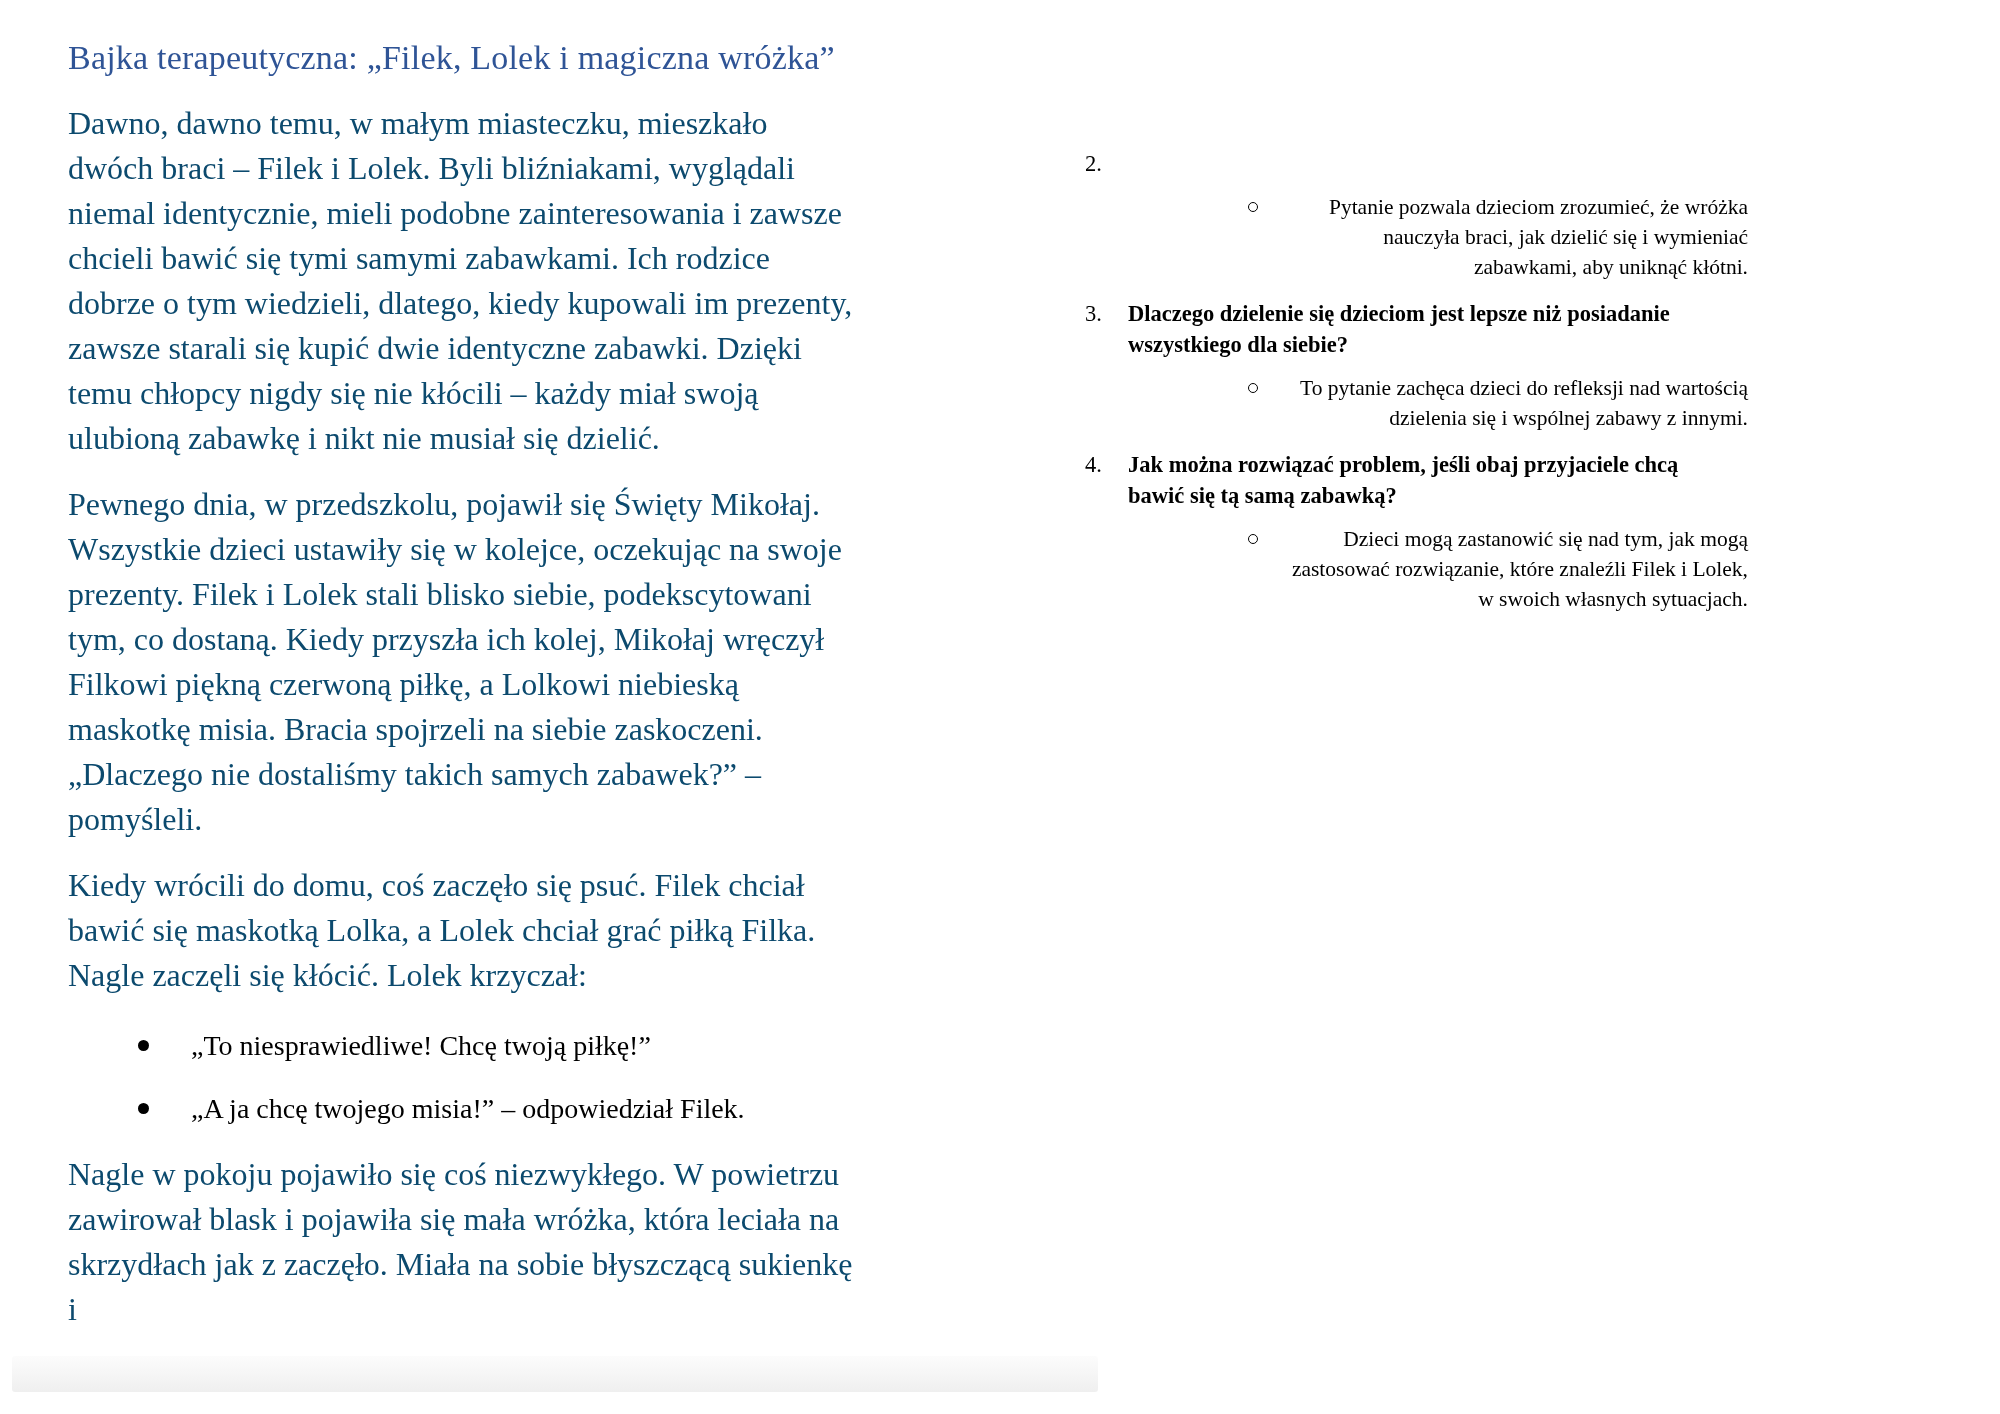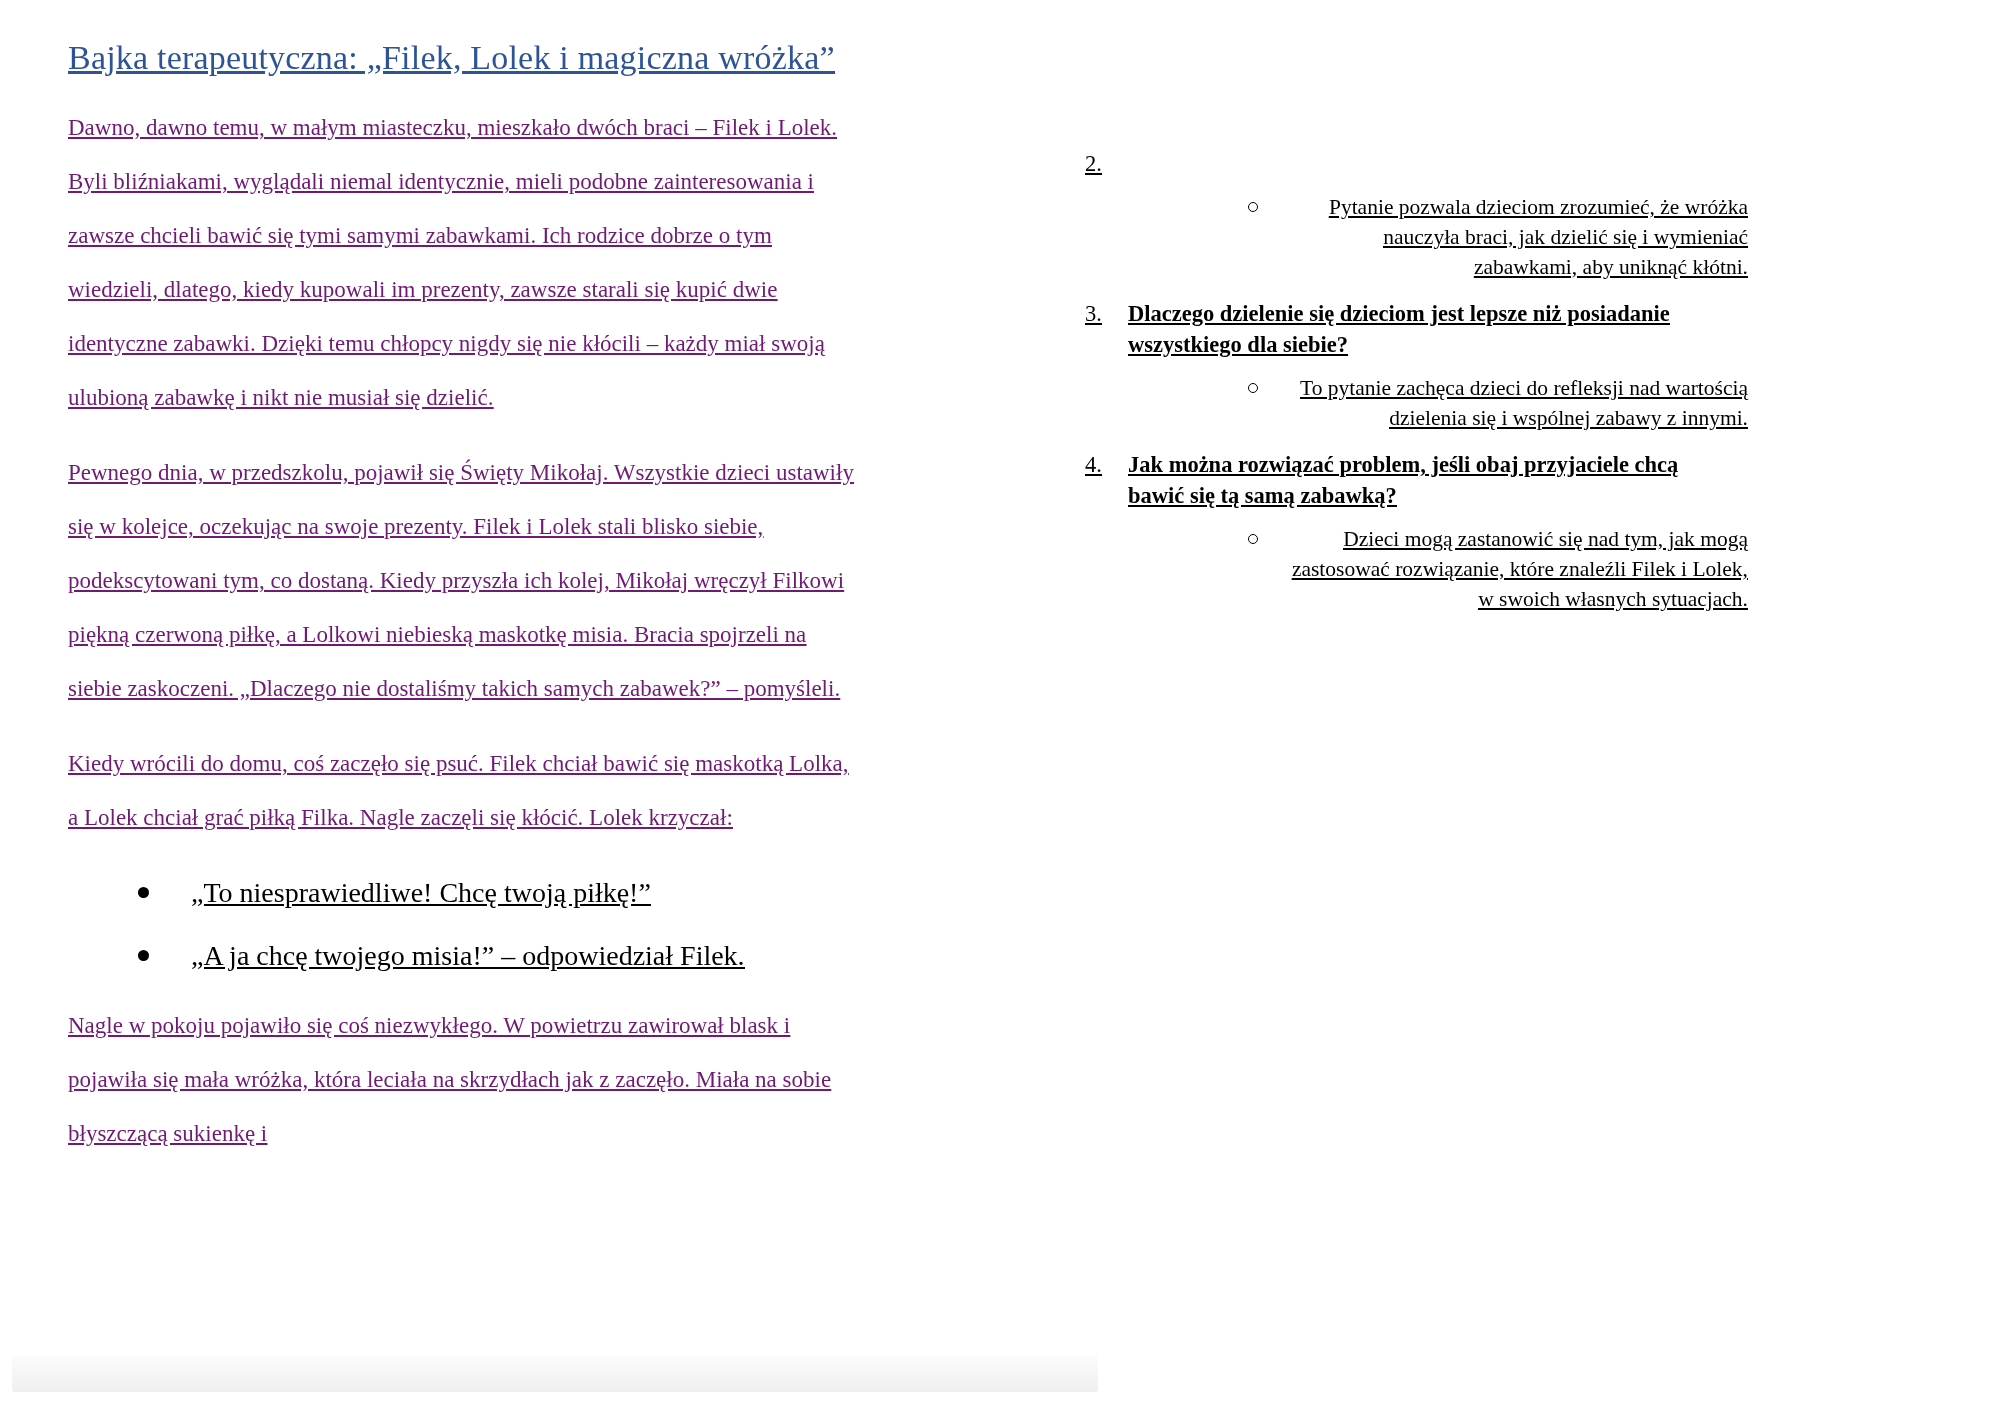--- a/index.html
+++ b/index.html
@@ -1,15 +1,15 @@
 <!DOCTYPE html>
 <html><head>
 <meta charset="utf-8">
 <style>
-  * { margin: 0; padding: 0; box-sizing: border-box; text-decoration: underline; }
+  * { margin: 0; padding: 0; box-sizing: border-box; }
   html, body { background: #ffffff; }
   body {
     font-family: "Liberation Serif", "DejaVu Serif", serif;
     color: #000000;
   }
   .screen {
     position: relative;
     width: 2000px;
     height: 1414px;
     background: #ffffff;
@@ -25,24 +25,24 @@
   }
   .doc-title {
     font-size: 34px;
     line-height: 47px;
     font-weight: 400;
     color: #2F5496;
     margin-bottom: 20px;
     letter-spacing: 0.2px;
   }
   .story-par {
-    font-size: 23px;
-    line-height: 54px;
+    font-size: 32px;
+    line-height: 45px;
     margin-bottom: 21px;
-    color: #701a75;
+    color: #0c4a6e;
   }
   .story-bullets {
     margin: 28px 0 20px 0;
   }
   .story-bullet {
     display: flex;
     align-items: flex-start;
     margin-bottom: 24px;
     font-size: 28px;
     line-height: 39px;

